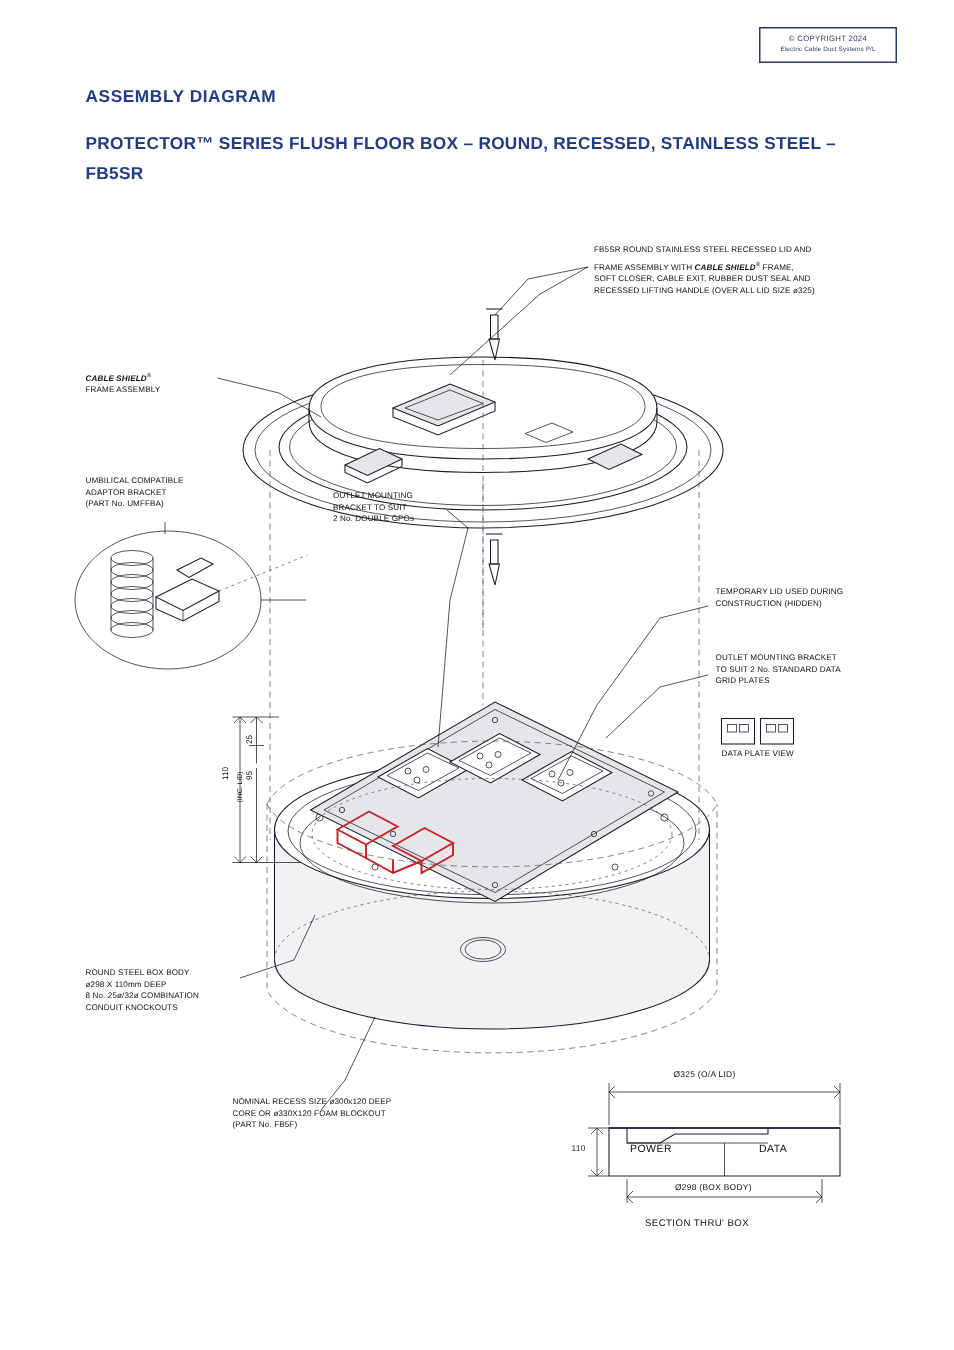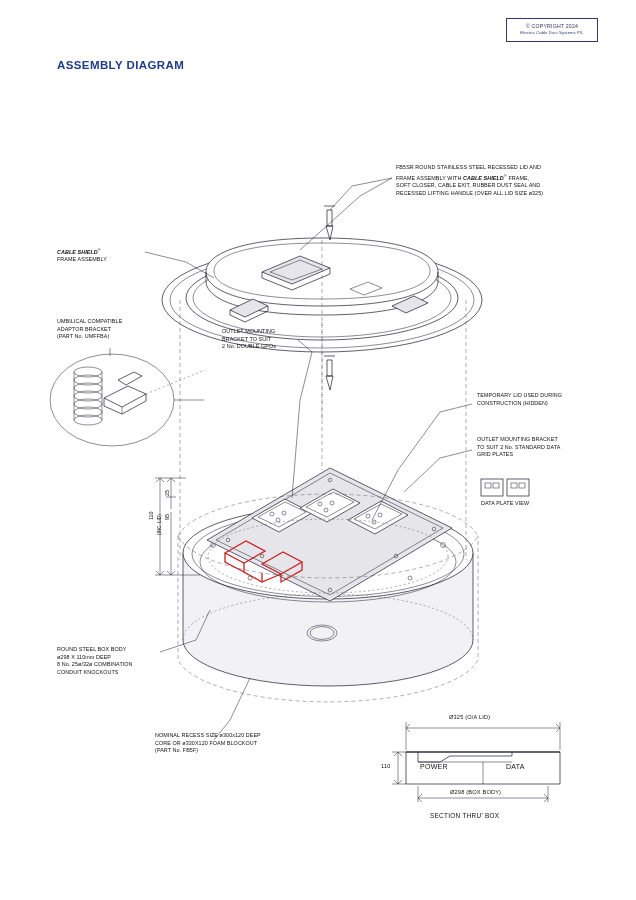--- a/index.html
+++ b/index.html
@@ -135,20 +135,21 @@
 <body>
 
 <div class="page">
 
   <div class="copyright-box">
     <div class="copyright-line1">© COPYRIGHT 2024</div>
     <div class="copyright-line2">Electric Cable Duct Systems P/L</div>
   </div>
 
   <div class="title-main">ASSEMBLY DIAGRAM</div>
+  <div class="title-sub">PROTECTOR™ SERIES FLUSH FLOOR BOX – ROUND, RECESSED, STAINLESS STEEL – FB5SR</div>
 
   <svg class="layer" viewBox="0 0 636 900">
     <defs>
       <style>
         .ln  { fill:none; stroke:#1a1a2e; stroke-width:0.7; }
         .ln2 { fill:none; stroke:#1a1a2e; stroke-width:1.0; }
         .thin{ fill:none; stroke:#1a1a2e; stroke-width:0.5; }
         .lead{ fill:none; stroke:#1a1a2e; stroke-width:0.5; }
         .dash{ fill:none; stroke:#5a5a6a; stroke-width:0.5; stroke-dasharray:4 3; }
         .dash2{ fill:none; stroke:#5a5a6a; stroke-width:0.5; stroke-dasharray:2 2.5; }

